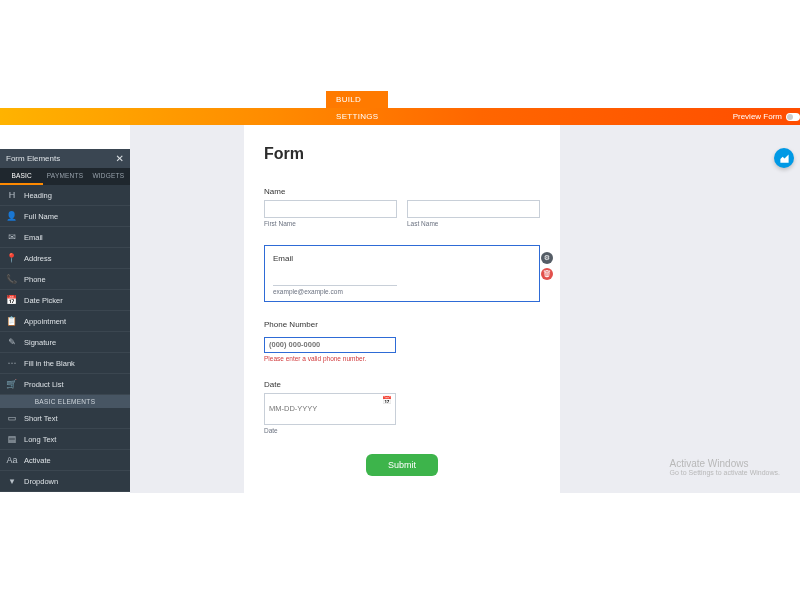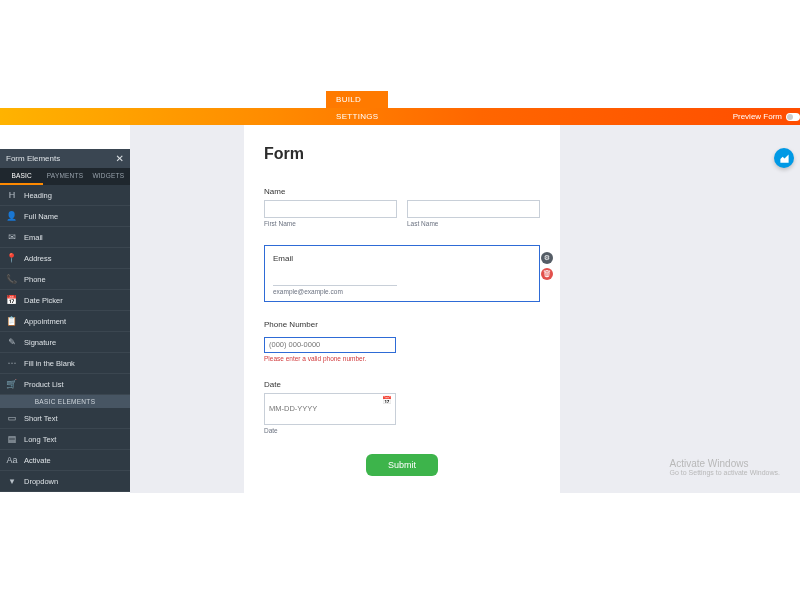--- a/index.html
+++ b/index.html
@@ -39,21 +39,21 @@
 .name-subs { display:flex; gap:10px; }
 .name-subs span { flex:1; }
 
 .email-block { border:1px solid #2e6bd6; padding:8px 8px 6px; position:relative; margin-bottom:18px; }
 .email-block input { width:48%; border:none; border-bottom:1px solid #c8cfd8; height:14px; font-size:8px; padding:2px 0; }
 .email-actions { position:absolute; right:-14px; top:6px; display:flex; flex-direction:column; gap:4px; }
 .email-actions .circ { width:12px; height:12px; border-radius:50%; display:flex; align-items:center; justify-content:center; font-size:7px; color:#fff; cursor:pointer; }
 .circ.gear { background:#555d66; }
 .circ.del { background:#e2504c; }
 
-.phone-block input { border:1px solid #2e6bd6; height:16px; width:48%; padding:2px 4px; font-size:7.5px; color:#9aa2ad; }
+.phone-block input { border:1px solid #2e6bd6; height:16px; width:48%; padding:2px 4px; font-size:7.5px; color:#9aa2ad;font-weight:bold; }
 .err { font-size:6.5px; color:#d0383a; margin-top:2px; }
 .date-block input { border:1px solid #c8cfd8; height:32px; width:48%; padding:2px 4px; font-size:7.5px; color:#9aa2ad; }
 .date-wrap { position:relative; width:48%; }
 .date-wrap input { width:100%; }
 .date-wrap .cal { position:absolute; right:4px; top:3px; font-size:8px; color:#9aa2ad; }
 
 .submit-btn { margin:20px auto 0; display:block; background:#3db44b; color:#fff; border:none; font-size:9px; padding:6px 22px; border-radius:6px; cursor:pointer; }
 
 
 .help-fab { position:absolute; top:148px; right:6px; width:20px; height:20px; border-radius:50%; background:#0099e5; display:flex; align-items:center; justify-content:center; color:#fff; font-size:11px; cursor:pointer; box-shadow:0 2px 4px rgba(0,0,0,.2); }

